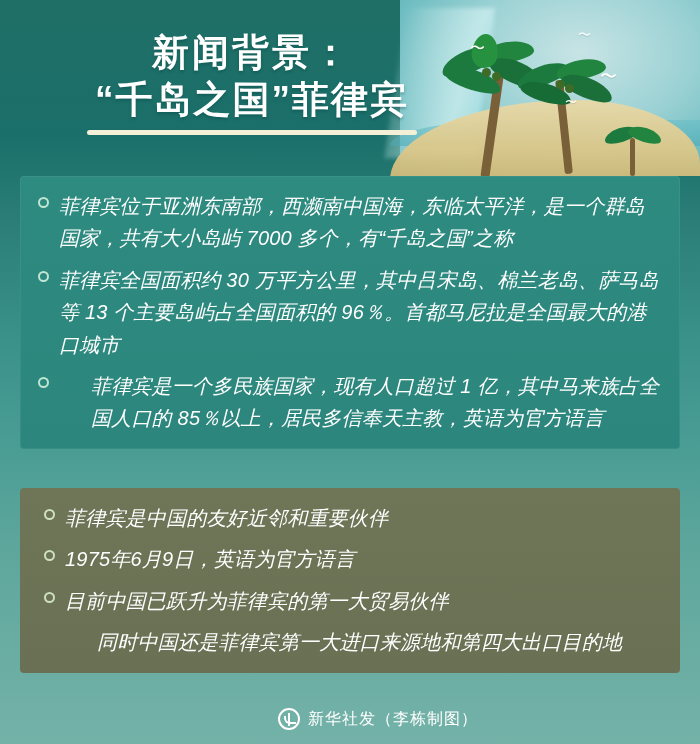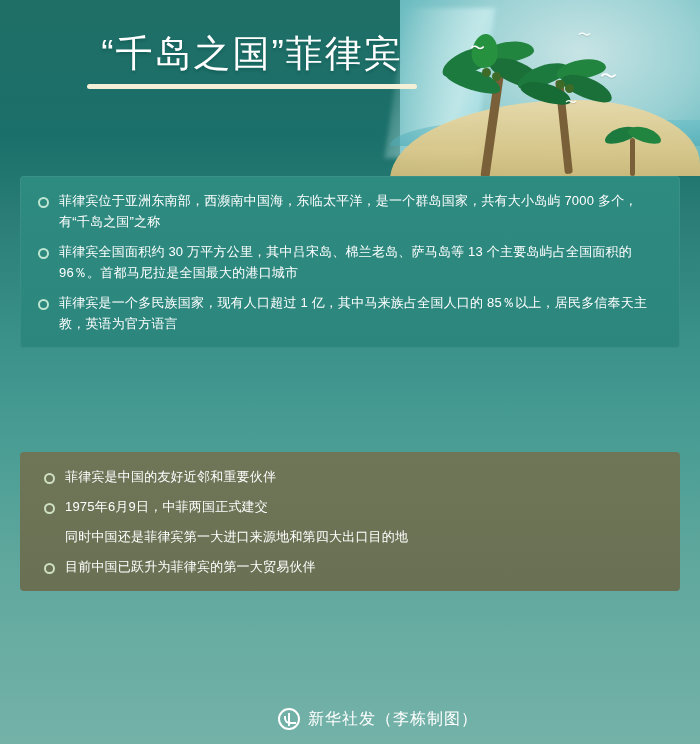--- a/index.html
+++ b/index.html
@@ -53,21 +53,21 @@
   .title-line1 {
     font-size: 37px;
     font-weight: bold;
     color: #ffffff;
     letter-spacing: 3px;
     line-height: 1.24;
     text-shadow: 0 2px 3px rgba(0,60,60,0.35);
   }
   .title-line2 {
     font-size: 37px;
-    font-weight: normal;
+    font-weight: bold;
     color: #ffffff;
     letter-spacing: 2px;
     line-height: 1.3;
     text-shadow: 0 2px 3px rgba(0,60,60,0.35);
   }
   .title-underline {
     margin: 6px auto 0 auto;
     width: 330px;
     height: 5px;
     background: #f4f0d8;
@@ -130,49 +130,50 @@
   .card-a {
     top: 176px;
     background: linear-gradient(180deg, #2e8b80 0%, #2c867d 100%);
     box-shadow: inset 0 0 0 1px rgba(255,255,255,0.06);
   }
   .card-b {
     top: 372px;
     background: linear-gradient(180deg, #8c9075 0%, #868a6f 100%);
   }
   .card-c {
-    top: 452px;
+    top: 488px;
     background: linear-gradient(180deg, #6f7557 0%, #6a7053 100%);
     padding-left: 24px;
   }
   .bullet-row {
     display: flex;
     align-items: flex-start;
     margin-bottom: 9px;
   }
-  .bullet-row:last-child { margin-bottom: 0; }
+  .bullet-row:last-child { margin-bottom: 0; gap: 32px; }
   .dot {
     flex: 0 0 auto;
     width: 11px; height: 11px;
     border-radius: 50%;
     border: 2px solid #bfe6d2;
     background: transparent;
     margin-top: 7px;
     margin-right: 10px;
     box-sizing: border-box;
   }
   .dot-b { border-color: #e6ecd6; }
   .dot-c { border-color: #cfe0c2; }
   .dot-hidden { visibility: hidden; }
   .bullet-text {
     color: #ffffff;
-    font-size: 13px;
+    font-size: 20px;
     line-height: 1.62;
     letter-spacing: 0.2px;
     flex: 1 1 auto;
+    font-style: italic;
   }
   
   .footer {
     position: absolute;
     left: 0;
     bottom: 14px;
     width: 700px;
     display: flex;
     align-items: center;
     justify-content: center;
@@ -248,20 +249,21 @@
     </div>
 
     <div class="palm" style="left:600px; top:120px; width:70px; height:56px;">
       <div class="trunk" style="left:30px; top:18px; width:5px; height:38px; background:#7a6038;"></div>
       <div class="frond" style="left:4px; top:8px; width:34px; height:14px; transform: rotate(-18deg); background:#1d7a3f;"></div>
       <div class="frond" style="left:28px; top:8px; width:34px; height:14px; transform: rotate(18deg); background:#22853f;"></div>
     </div>
   </div>
 
   <div class="title-block">
+    <div class="title-line1">新闻背景：</div>
     <div class="title-line2">“千岛之国”菲律宾</div>
     <div class="title-underline"></div>
   </div>
 
   <div class="card card-a">
     <div class="bullet-row">
       <span class="dot"></span>
       <span class="bullet-text">菲律宾位于亚洲东南部，西濒南中国海，东临太平洋，是一个群岛国家，共有大小岛屿 7000 多个，有“千岛之国”之称</span>
     </div>
     <div class="bullet-row">
@@ -275,29 +277,29 @@
   </div>
 
 
   <div class="card card-c">
     <div class="bullet-row">
       <span class="dot dot-c"></span>
       <span class="bullet-text">菲律宾是中国的友好近邻和重要伙伴</span>
     </div>
     <div class="bullet-row">
       <span class="dot dot-c"></span>
-      <span class="bullet-text">1975年6月9日，中菲两国正式建交</span>
+      <span class="bullet-text">1975年6月9日，英语为官方语言</span>
+    </div>
+    <div class="bullet-row">
+      <span class="dot dot-c"></span>
+      <span class="bullet-text">目前中国已跃升为菲律宾的第一大贸易伙伴</span>
     </div>
     <div class="bullet-row">
       <span class="dot dot-c dot-hidden"></span>
       <span class="bullet-text">同时中国还是菲律宾第一大进口来源地和第四大出口目的地</span>
-    </div>
-    <div class="bullet-row">
-      <span class="dot dot-c"></span>
-      <span class="bullet-text">目前中国已跃升为菲律宾的第一大贸易伙伴</span>
     </div>
   </div>
 
   <div class="footer">
     <span class="footer-logo"></span>
     <span class="footer-text">新华社发（李栋制图）</span>
   </div>
 
 </div>
 

